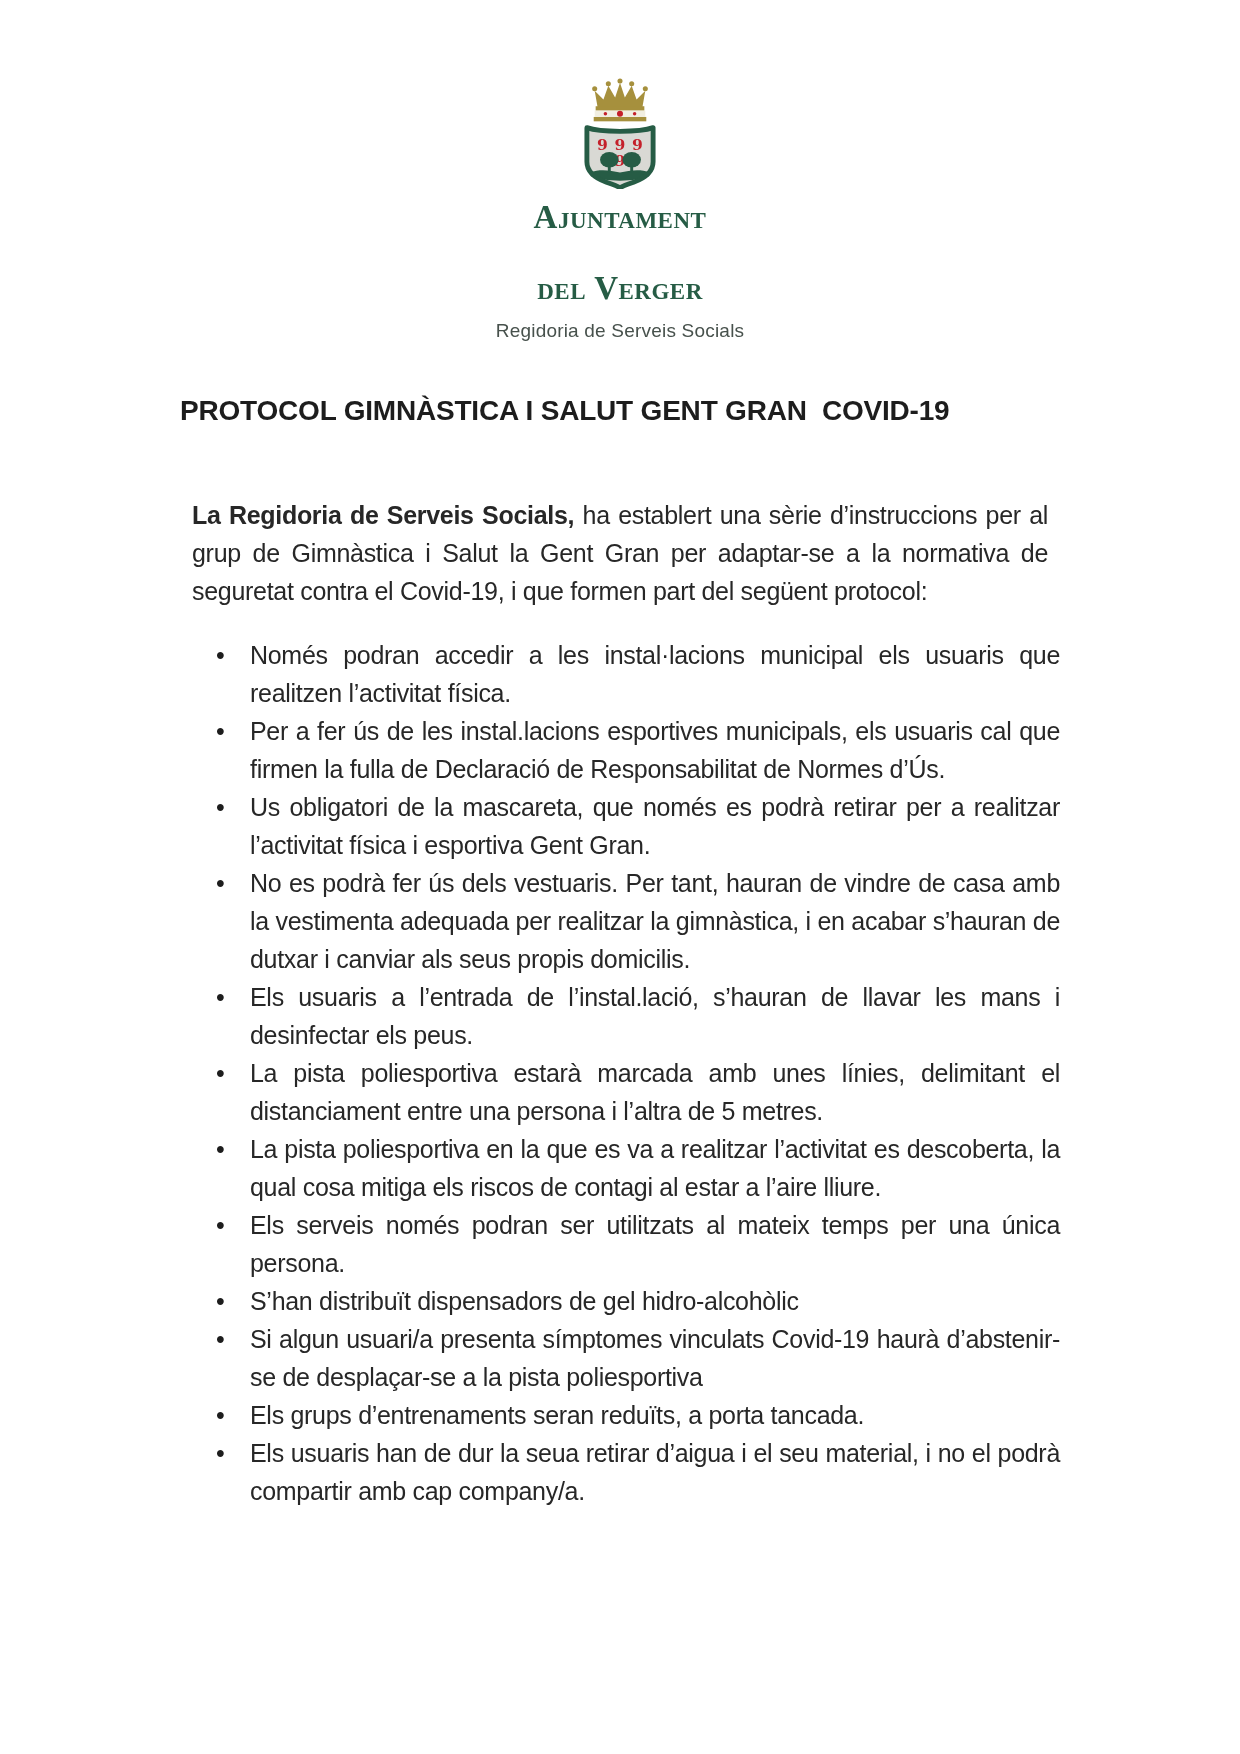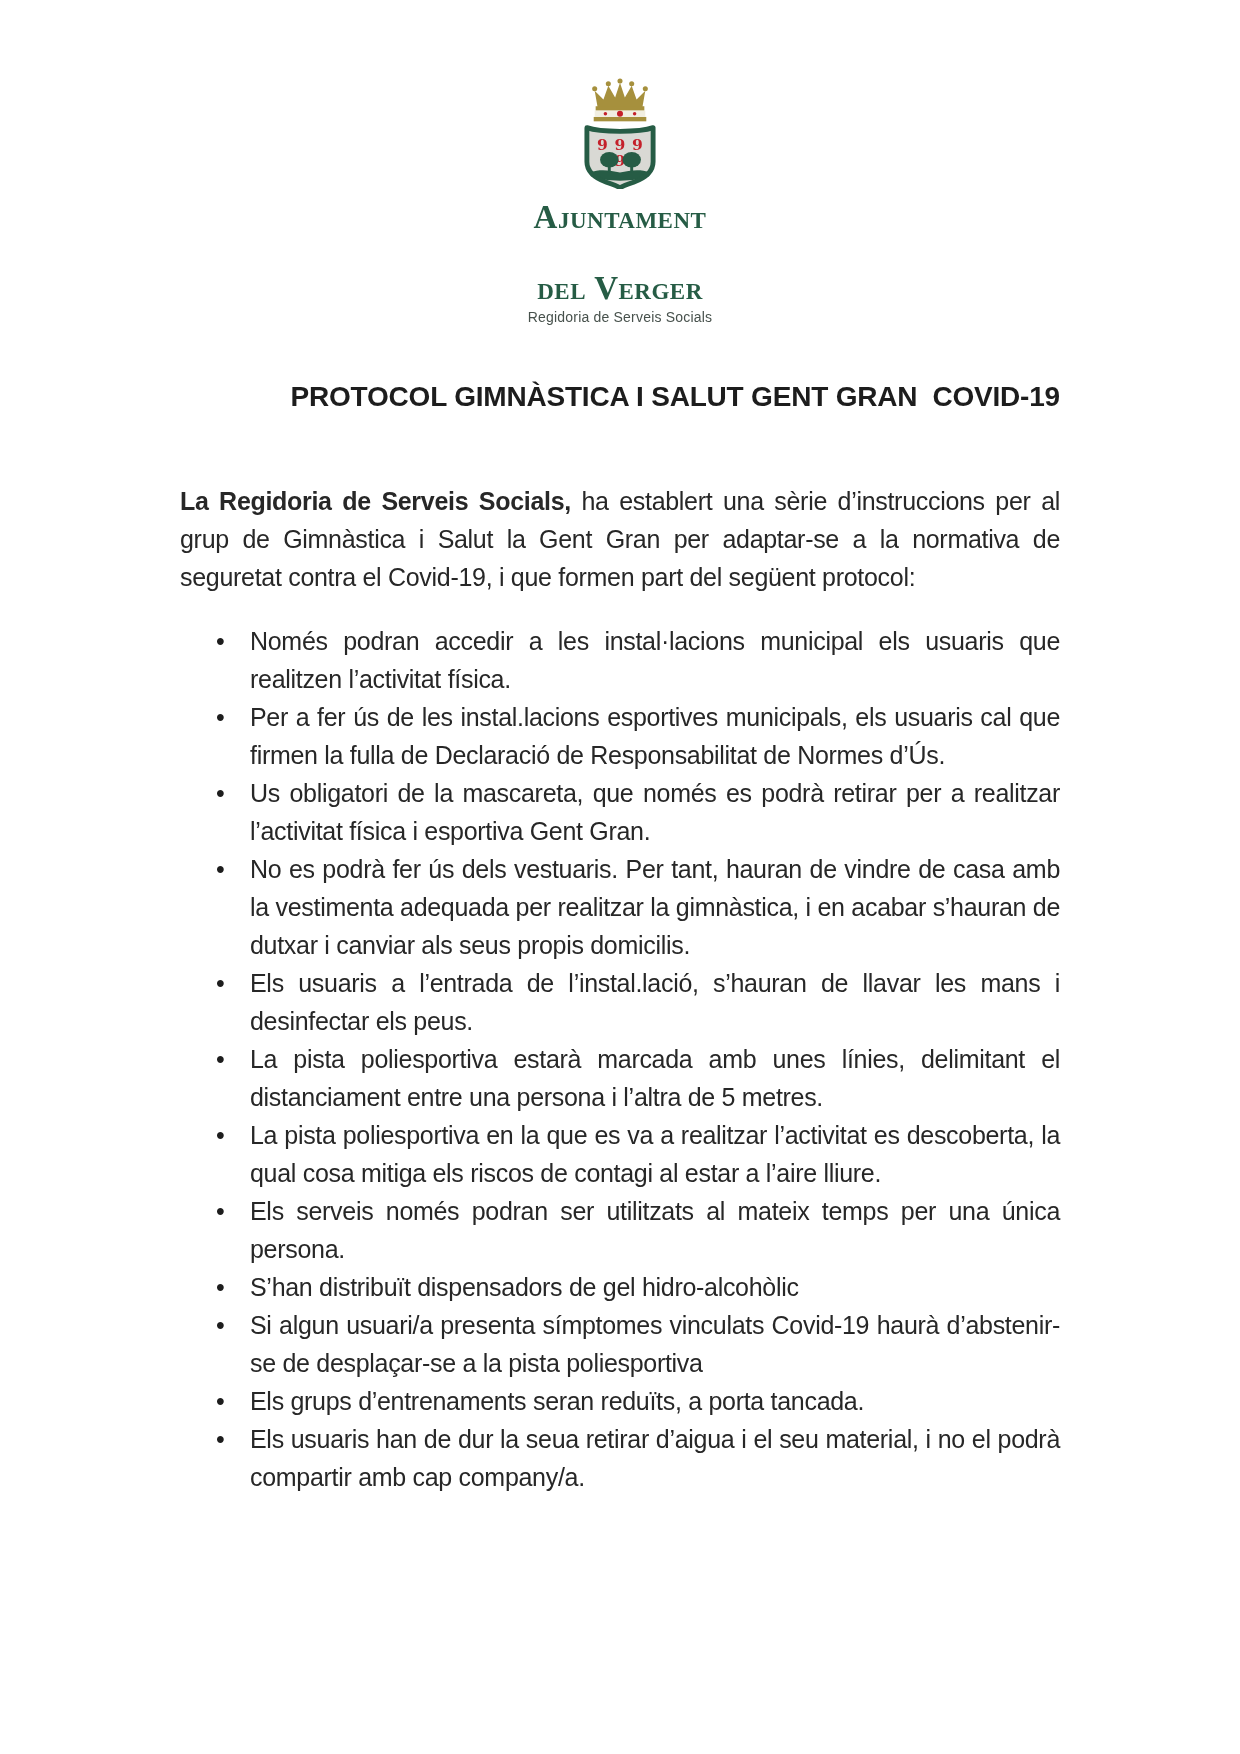--- a/index.html
+++ b/index.html
@@ -12,31 +12,31 @@
   
   .logo{text-align:center;}
   .crest{display:block;margin:0 auto;}
   .org-line{
     font-family:"Liberation Serif","DejaVu Serif",serif;
     font-variant:small-caps;font-weight:700;font-size:33px;line-height:35px;
     letter-spacing:.5px;color:var(--brand-green,#265c45);margin-top:36px;
   }
   .org-line-1{margin-top:11px;}
   .department{
-    font-size:14px;line-height:22px;
+    margin-top:14px;font-size:19px;line-height:22px;
     color:var(--department-color,#47514c);letter-spacing:.2px;
   }
   
   .doc-title{
-    margin:50px 0 0;text-align:right;font-size:28px;font-weight:700;
+    margin:50px 0 0;text-align:left;font-size:28px;font-weight:700;
     line-height:38px;letter-spacing:-.2px;color:#1d1d1d;white-space:pre-wrap;
   }
   
   .intro{
-    margin:66px 0 0;font-size:25px;line-height:38px;text-align:justify;
+    margin:66px 12px 0;font-size:25px;line-height:38px;text-align:justify;
     letter-spacing:-.3px;
   }
   .intro b{font-weight:700;}
   .rules{margin:26px 0 0;padding:0 0 0 70px;list-style:none;}
   .rules li{
     position:relative;font-size:25px;line-height:38px;text-align:justify;
     letter-spacing:-.3px;
   }
   .bullet{position:absolute;left:-34px;top:0;font-size:25px;color:#1d1d1d;}
 </style>

